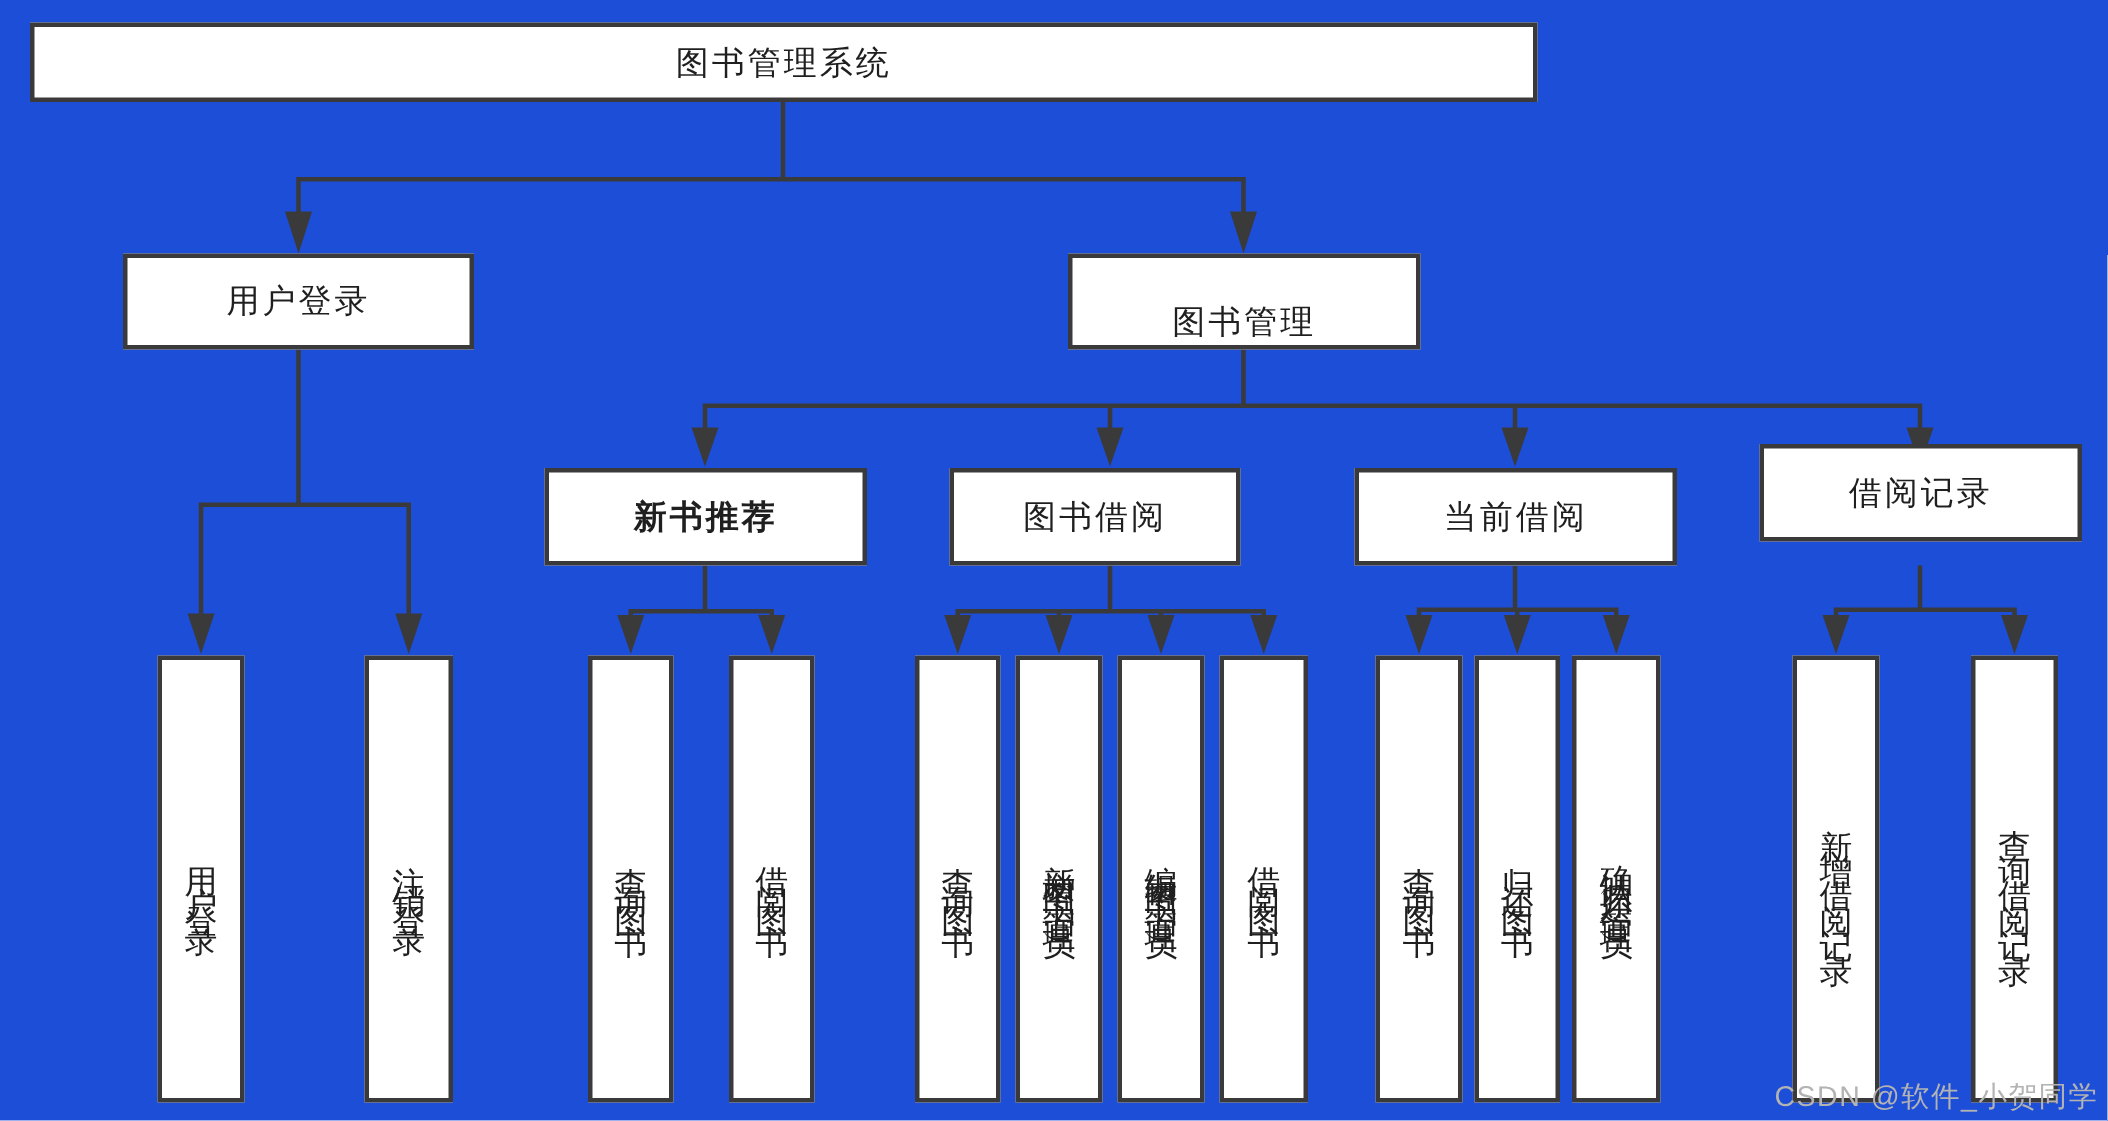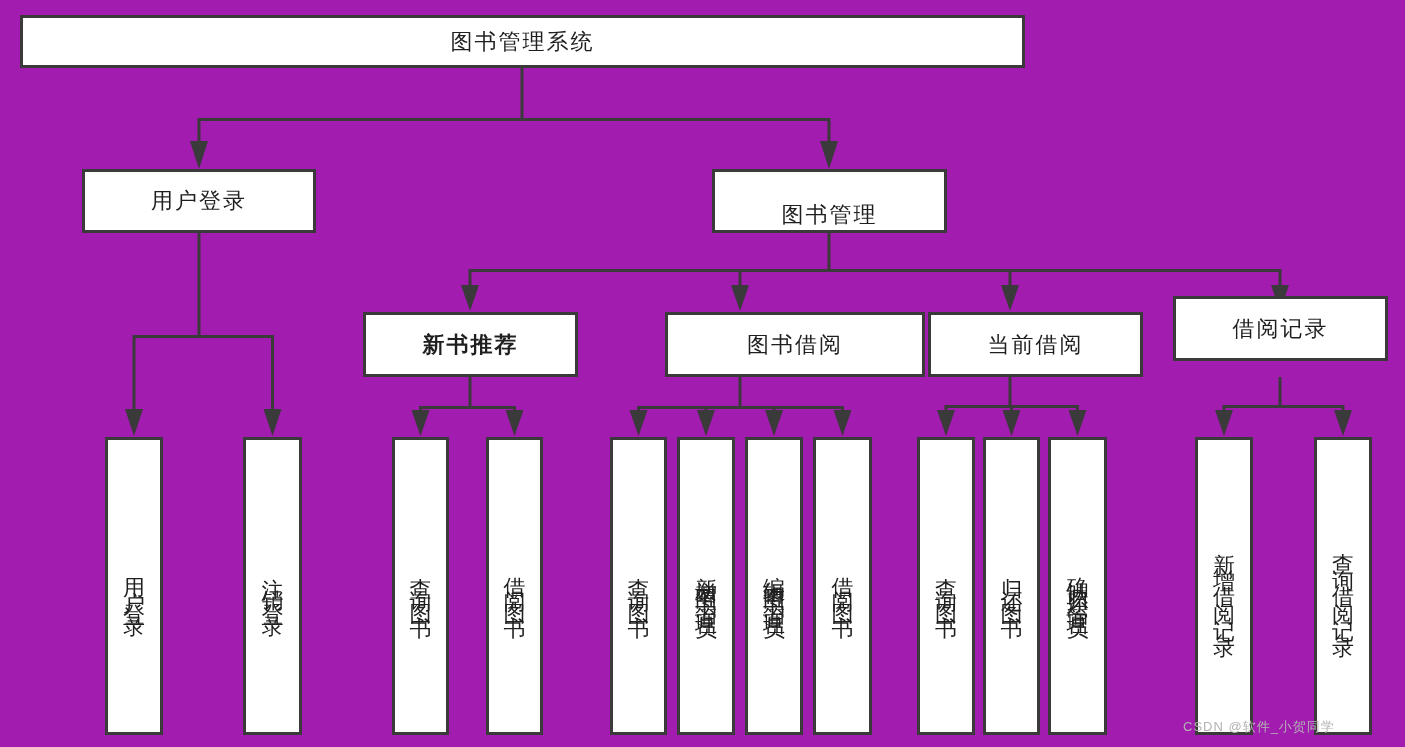--- a/index.html
+++ b/index.html
@@ -1,35 +1,35 @@
 <!DOCTYPE html>
 <html><head>
 <meta charset="utf-8">
 <style>
   html,body{margin:0;padding:0;background:#ffffff;}
   .canvas{
-    position:relative;width:1405px;height:747px;background:#a21caf;overflow:hidden;
+    position:relative;width:1405px;height:747px;background:#1d4ed8;overflow:hidden;
     font-family:"Liberation Sans","DejaVu Sans",sans-serif;color:#1f1f1f;
   }
   svg.wires{position:absolute;left:0;top:0;width:1405px;height:747px;z-index:1;}
   .node{
     position:absolute;box-sizing:border-box;background:#ffffff;border:3px solid #3a3a3a;
     display:flex;align-items:center;justify-content:center;z-index:2;
   }
   .hbox{font-size:22px;letter-spacing:2px;white-space:nowrap;}
   .vbox span{
     writing-mode:vertical-rl;text-orientation:mixed;
     font-size:22px;line-height:1;white-space:nowrap;
   }
   .sp4 span{letter-spacing:13px;}
   .sp6 span{letter-spacing:17px;}
   .sp9 span{letter-spacing:6px;}
   .watermark{
     position:absolute;left:1183px;top:718px;z-index:5;
-    font-size:13px;letter-spacing:1px;color:#b3b3b3;white-space:nowrap;
+    font-size:19px;letter-spacing:1px;color:#b3b3b3;white-space:nowrap;
   }
 </style>
 </head>
 <body>
 
 <div class="canvas">
 
   <svg class="wires" viewBox="0 0 1405 747" xmlns="http://www.w3.org/2000/svg">
     <g stroke="#3a3a3a" stroke-width="3" fill="none">
 
@@ -77,24 +77,24 @@
   <div class="node hbox" style="left:82px;top:169px;width:234px;height:64px;">
     <span>用户登录</span>
   </div>
   <div class="node hbox" style="left:712px;top:169px;width:235px;height:64px;align-items:flex-end;">
     <span>图书管理</span>
   </div>
 
   <div class="node hbox" style="left:363px;top:312px;width:215px;height:65px;font-weight:bold;">
     <span>新书推荐</span>
   </div>
-  <div class="node hbox" style="left:633px;top:312px;width:260px;height:65px;margin-left:32px;">
+  <div class="node hbox" style="left:633px;top:312px;width:194px;height:65px;">
     <span>图书借阅</span>
   </div>
-  <div class="node hbox" style="left:903px;top:312px;width:215px;height:65px;margin-left:25px;">
+  <div class="node hbox" style="left:903px;top:312px;width:215px;height:65px;">
     <span>当前借阅</span>
   </div>
   <div class="node hbox" style="left:1173px;top:296px;width:215px;height:65px;justify-content:center;">
     <span>借阅记录</span>
   </div>
 
   <div class="node vbox sp4" style="left:105px;top:437px;width:58px;height:298px;">
     <span>用户登录</span>
   </div>
   <div class="node vbox sp4" style="left:243px;top:437px;width:59px;height:298px;">

